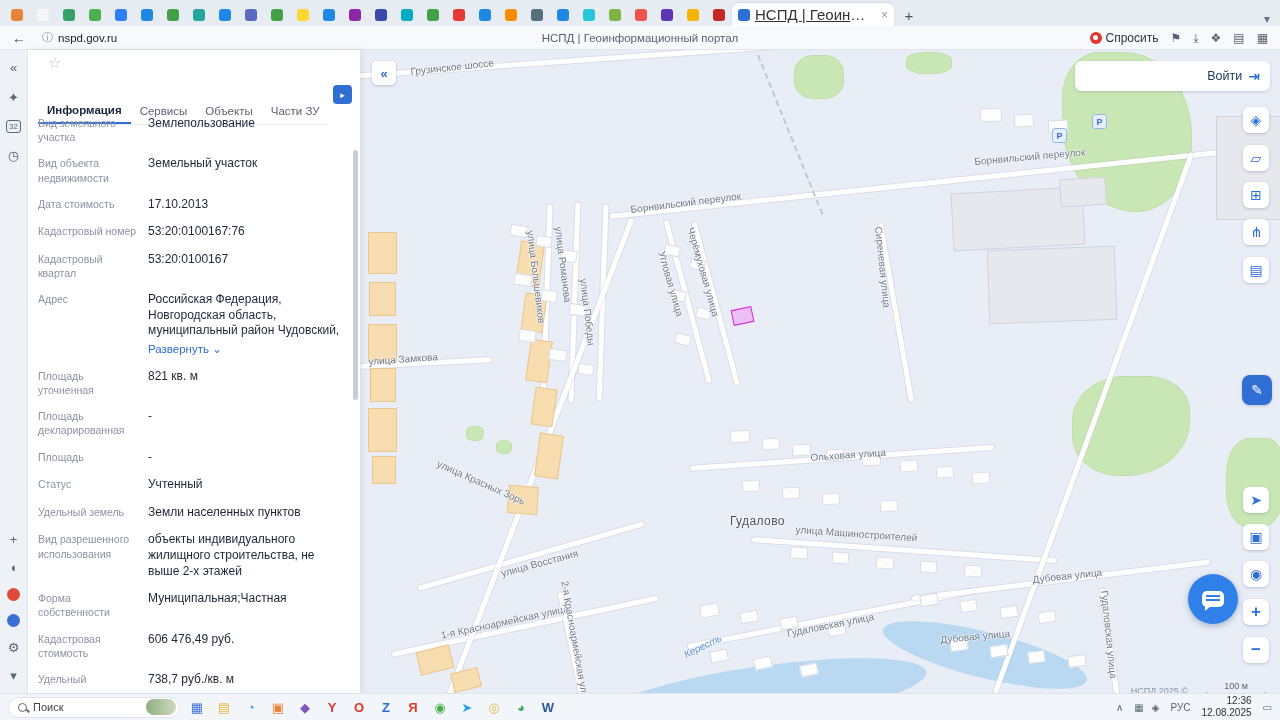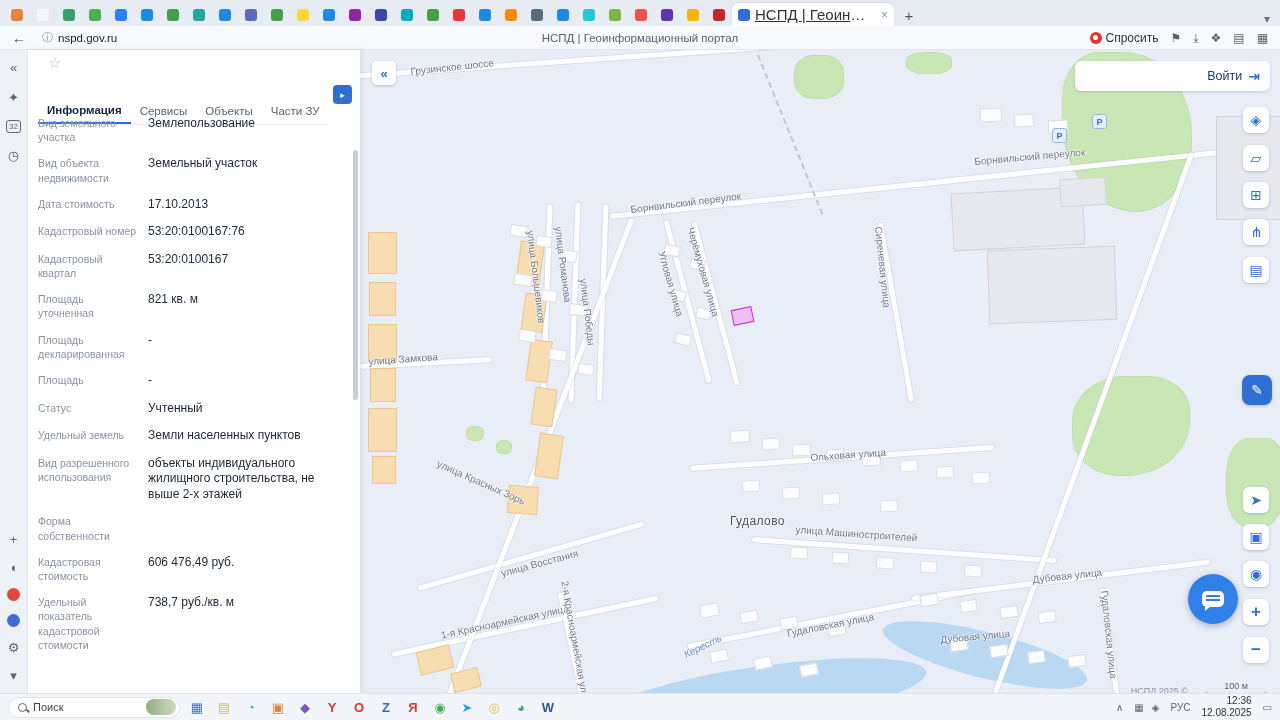--- a/index.html
+++ b/index.html
@@ -287,20 +287,24 @@
         </div>
         <div class="frow">
           <div class="flabel">Кадастровый номер</div>
           <div class="fvalue"><span>53:20:0100167:76</span></div>
         </div>
         <div class="frow">
           <div class="flabel">Кадастровый квартал</div>
           <div class="fvalue"><span>53:20:0100167</span></div>
         </div>
         <div class="frow">
+          <div class="flabel">Адрес</div>
+          <div class="fvalue"><span>Российская Федерация, Новгородская область, муниципальный район Чудовский,</span><div class="flink">Развернуть ⌄</div></div>
+        </div>
+        <div class="frow">
           <div class="flabel">Площадь уточненная</div>
           <div class="fvalue"><span>821 кв. м</span></div>
         </div>
         <div class="frow">
           <div class="flabel">Площадь декларированная</div>
           <div class="fvalue"><span>-</span></div>
         </div>
         <div class="frow">
           <div class="flabel">Площадь</div>
           <div class="fvalue"><span>-</span></div>
@@ -312,20 +316,21 @@
         <div class="frow">
           <div class="flabel">Удельный земель</div>
           <div class="fvalue"><span>Земли населенных пунктов</span></div>
         </div>
         <div class="frow">
           <div class="flabel">Вид разрешенного использования</div>
           <div class="fvalue"><span>объекты индивидуального жилищного строительства, не выше 2-х этажей</span></div>
         </div>
         <div class="frow">
           <div class="flabel">Форма собственности</div>
+          <div class="fvalue"><span>Муниципальная;Частная</span></div>
         </div>
         <div class="frow">
           <div class="flabel">Кадастровая стоимость</div>
           <div class="fvalue"><span>606 476,49 руб.</span></div>
         </div>
         <div class="frow">
           <div class="flabel">Удельный показатель кадастровой стоимости</div>
           <div class="fvalue"><span>738,7 руб./кв. м</span></div>
         </div>
       </div>

